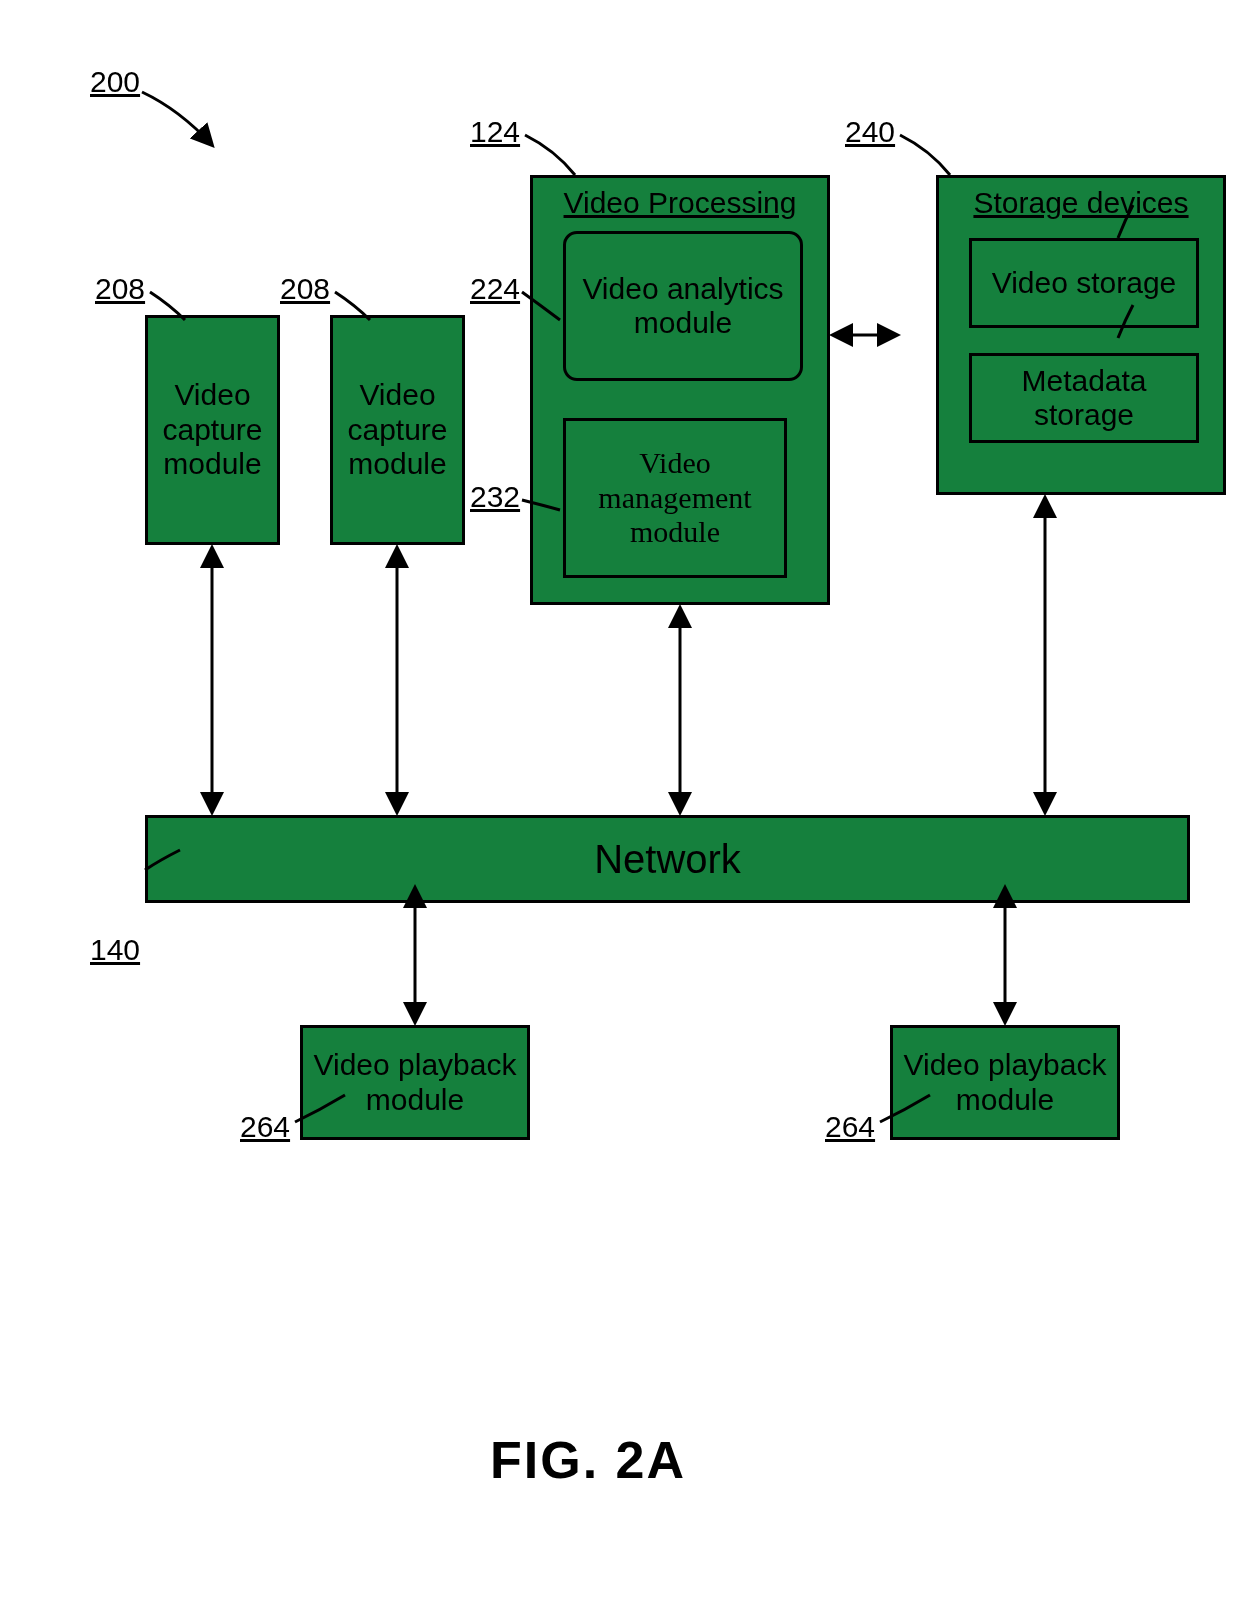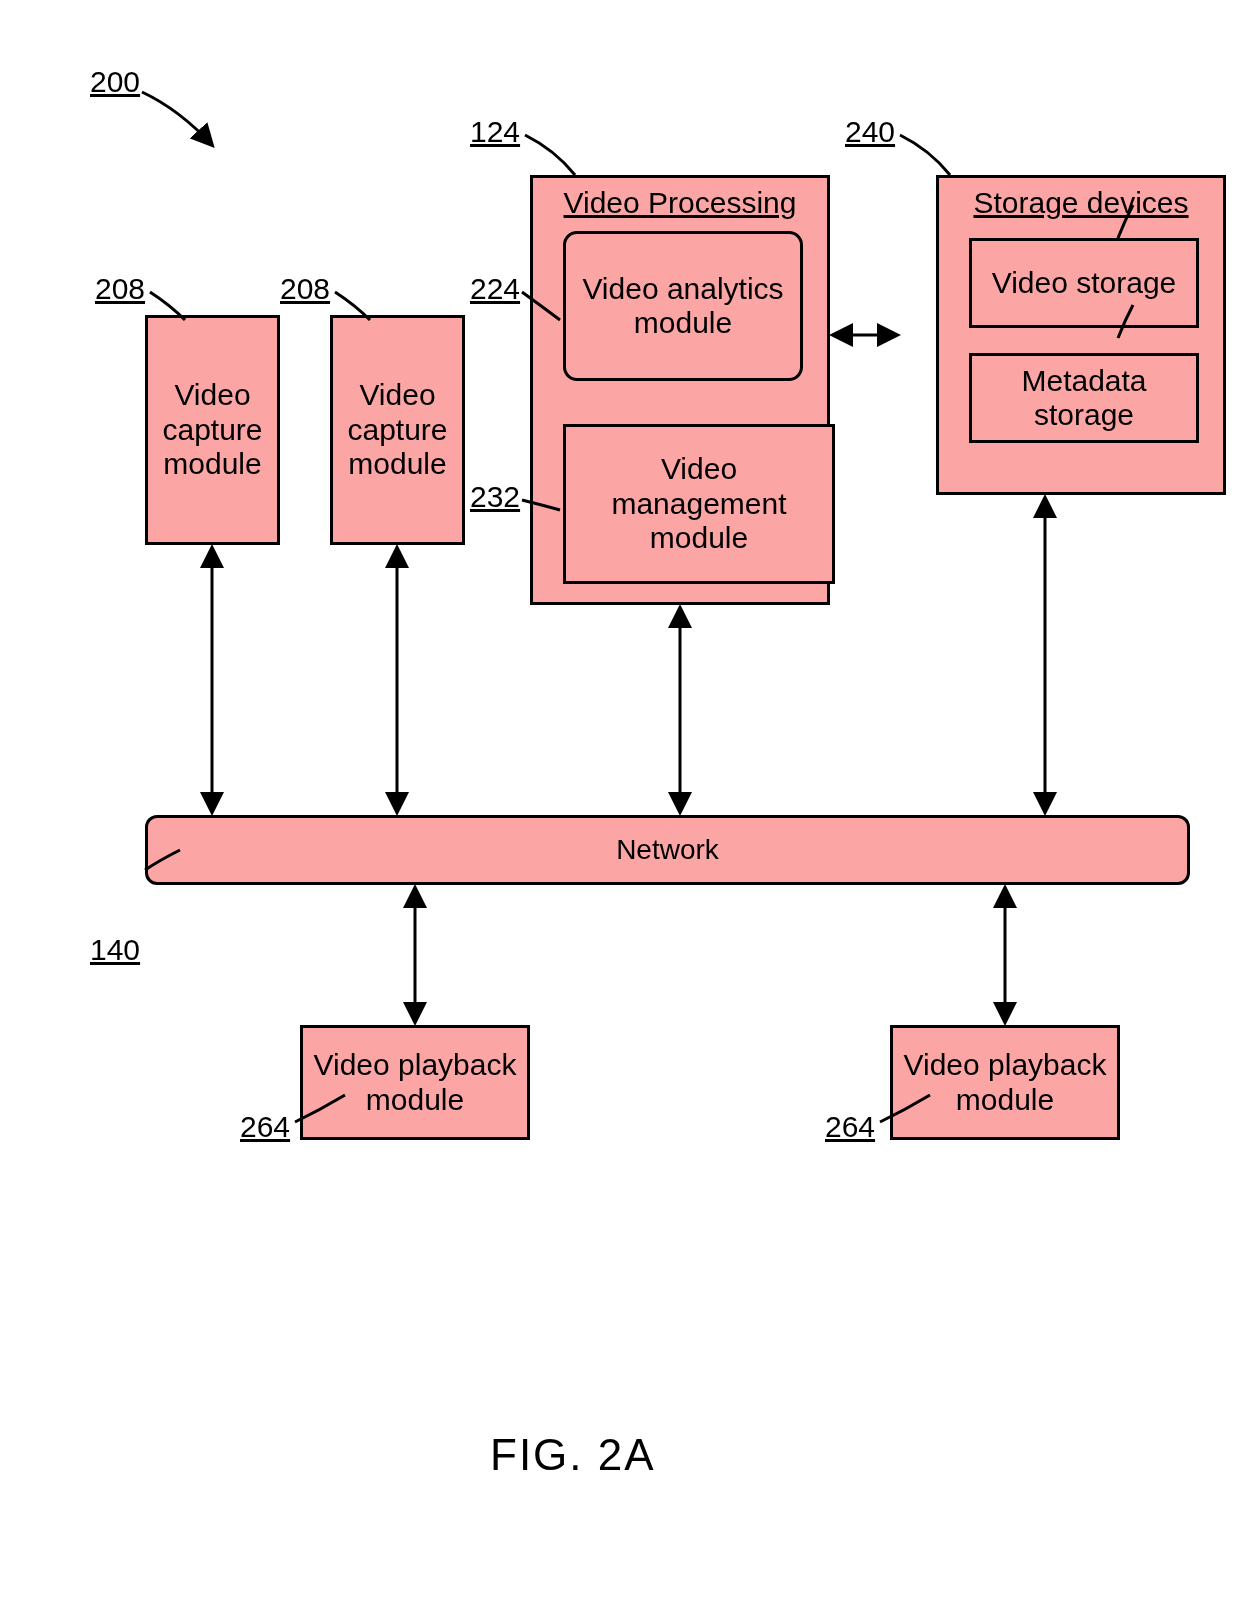--- a/index.html
+++ b/index.html
@@ -1,21 +1,21 @@
 <!DOCTYPE html>
 <html><head>
 <meta charset="utf-8">
 <style>
   html,body{margin:0;padding:0;background:#fff;}
   #stage{position:relative;width:1240px;height:1605px;font-family:Arial,Helvetica,sans-serif;color:#000;}
-  .box{position:absolute;border:3px solid #000;background:#fca5a5;display:flex;align-items:center;justify-content:center;text-align:center;font-size:30px;line-height:1.15;padding:4px;box-sizing:border-box;}
+  .box{position:absolute;border:3px solid #000;background:#15803d;display:flex;align-items:center;justify-content:center;text-align:center;font-size:30px;line-height:1.15;padding:4px;box-sizing:border-box;}
   .title{position:absolute;font-size:30px;text-decoration:underline;width:100%;text-align:center;top:8px;}
   .container .box{position:absolute;}
   .label{position:absolute;font-size:30px;text-decoration:underline;}
-  .fig{position:absolute;font-size:44px;font-weight:400;letter-spacing:2px;}
+  .fig{position:absolute;font-size:52px;font-weight:700;letter-spacing:2px;}
   svg{position:absolute;left:0;top:0;overflow:visible;}
 </style>
 </head>
 <body>
 
 <div id="stage">
 
   <div class="label" style="left:90px;top:65px;">200</div>
   <div class="label" style="left:95px;top:272px;">208</div>
   <div class="label" style="left:280px;top:272px;">208</div>
@@ -28,30 +28,30 @@
   <div class="label" style="left:90px;top:901px;margin-top:32px;">140</div>
   <div class="label" style="left:240px;top:1110px;">264</div>
   <div class="label" style="left:825px;top:1110px;">264</div>
 
   <div class="box" style="left:145px;top:315px;width:135px;height:230px;">Video capture module</div>
   <div class="box" style="left:330px;top:315px;width:135px;height:230px;">Video capture module</div>
 
   <div class="box container" style="left:530px;top:175px;width:300px;height:430px;">
     <div class="title">Video Processing</div>
     <div class="box" style="left:30px;top:53px;width:240px;height:150px;border-radius:14px;">Video analytics module</div>
-    <div class="box" style="left:30px;top:246px;width:272px;height:160px;">Video management module</div>
+    <div class="box" style="left:30px;top:240px;width:224px;height:160px;font-family:Liberation Serif, serif;">Video management module</div>
   </div>
 
   <div class="box container" style="left:900px;top:175px;width:290px;height:320px;margin-left:36px;">
     <div class="title">Storage devices</div>
     <div class="box" style="left:30px;top:175px;width:230px;height:90px;">Metadata storage</div>
     <div class="box" style="left:30px;top:60px;width:230px;height:90px;">Video storage</div>
   </div>
 
-  <div class="box" style="left:145px;top:815px;width:1045px;height:70px;font-size:28px;border-radius:12px;">Network</div>
+  <div class="box" style="left:145px;top:815px;width:1045px;height:88px;font-size:40px;">Network</div>
 
   <div class="box" style="left:300px;top:1025px;width:230px;height:115px;">Video playback module</div>
   <div class="box" style="left:890px;top:1025px;width:230px;height:115px;">Video playback module</div>
 
   <div class="fig" style="left:490px;top:1430px;">FIG. 2A</div>
 
   <svg width="1240" height="1605">
     <defs>
       <marker id="ah" viewBox="0 0 12 12" refX="10" refY="6" markerWidth="8" markerHeight="8" orient="auto-start-reverse">
         <path d="M0,0 L12,6 L0,12 Z" fill="#000"></path>

